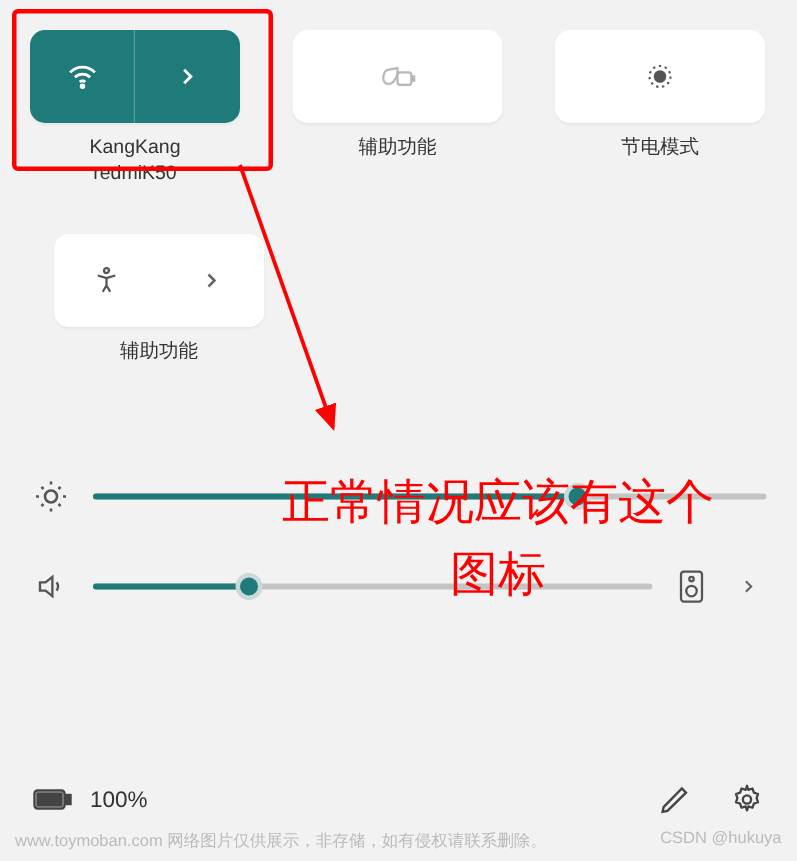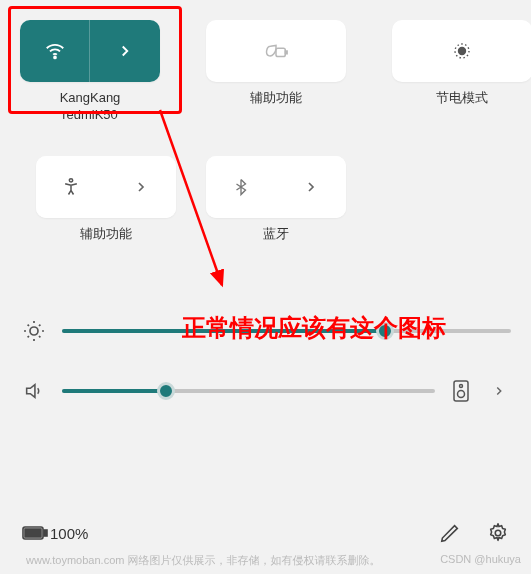--- a/index.html
+++ b/index.html
@@ -14,21 +14,21 @@
       height: 574px;
       position: relative;
       overflow: hidden;
     }
     .panel {
       background: #f2f2f2;
       padding: 0;
     }
     .tiles-row {
       display: flex;
-      gap: 46px;
+      gap: 35px;
       padding: 20px 20px 0 20px;
     }
     .tiles-row2 {
       display: flex;
       gap: 30px;
       padding: 10px 20px 0 20px;
     }
     .tile-group {
       display: flex;
       flex-direction: column;
@@ -94,26 +94,27 @@
       left: 130px;
       top: 90px;
       z-index: 9;
       pointer-events: none;
     }
     .annotation {
       position: absolute;
       left: 182px;
       top: 310px;
       color: #ff0000;
-      font-size: 24px;
-      font-weight: 700;
+      font-size: 32px;
+      font-weight: 400;
       line-height: 1.5;
       width: 300px;
       z-index: 11;
       pointer-events: none;
+      text-align: center;
     }
     .sliders {
       padding: 30px 20px 0 20px;
     }
     .slider-row {
       display: flex;
       align-items: center;
       gap: 14px;
       margin-bottom: 32px;
     }
@@ -171,33 +172,33 @@
       left: 0;
       right: 0;
       padding: 0 22px;
       display: flex;
       align-items: center;
       justify-content: space-between;
     }
     .battery-wrap {
       display: flex;
       align-items: center;
-      gap: 2px;
+      gap: 12px;
       color: #333;
       font-size: 15px;
     }
     .bottom-actions {
       display: flex;
       gap: 26px;
       align-items: center;
     }
     .watermarks {
       position: absolute;
       bottom: 6px;
-      left: 16px;
+      left: 0;
       right: 0;
       padding: 0 10px;
       display: flex;
       justify-content: space-between;
       font-size: 11px;
       color: #bbb;
     }
     svg { display: block; }
   </style>
 </head>
@@ -272,35 +273,20 @@
         </div>
         <div class="half white">
           <svg width="16" height="16" viewBox="0 0 24 24" fill="none" stroke="#666" stroke-width="2.5">
               <path d="M9 6l6 6-6 6"></path>
             </svg>
         </div>
       </div>
       <div class="tile-label">辅助功能</div>
     </div>
 
-    <div class="tile-group">
-      <div class="tile split">
-        <div class="half white">
-          <svg width="18" height="20" viewBox="0 0 24 24" fill="none" stroke="#777" stroke-width="1.8">
-            <path d="M12 2v20l6-6-12-8m0 8l12-8-6-6"></path>
-          </svg>
-        </div>
-        <div class="half white">
-          <svg width="16" height="16" viewBox="0 0 24 24" fill="none" stroke="#666" stroke-width="2.5">
-              <path d="M9 6l6 6-6 6"></path>
-            </svg>
-        </div>
-      </div>
-      <div class="tile-label">蓝牙</div>
-    </div>
   </div>
 
   <div class="sliders" style="margin-top:44px;">
     <div class="slider-row">
       <div class="slider-icon">
         <svg width="24" height="24" viewBox="0 0 24 24" fill="none" stroke="#555" stroke-width="1.7">
           <circle cx="12" cy="12" r="4"></circle>
           <path d="M12 2v2M12 20v2M4 12H2M22 12h-2M5.6 5.6l1.4 1.4M17 17l1.4 1.4M17 7l1.4-1.4M5.6 18.4L7 17"></path>
         </svg>
       </div>

